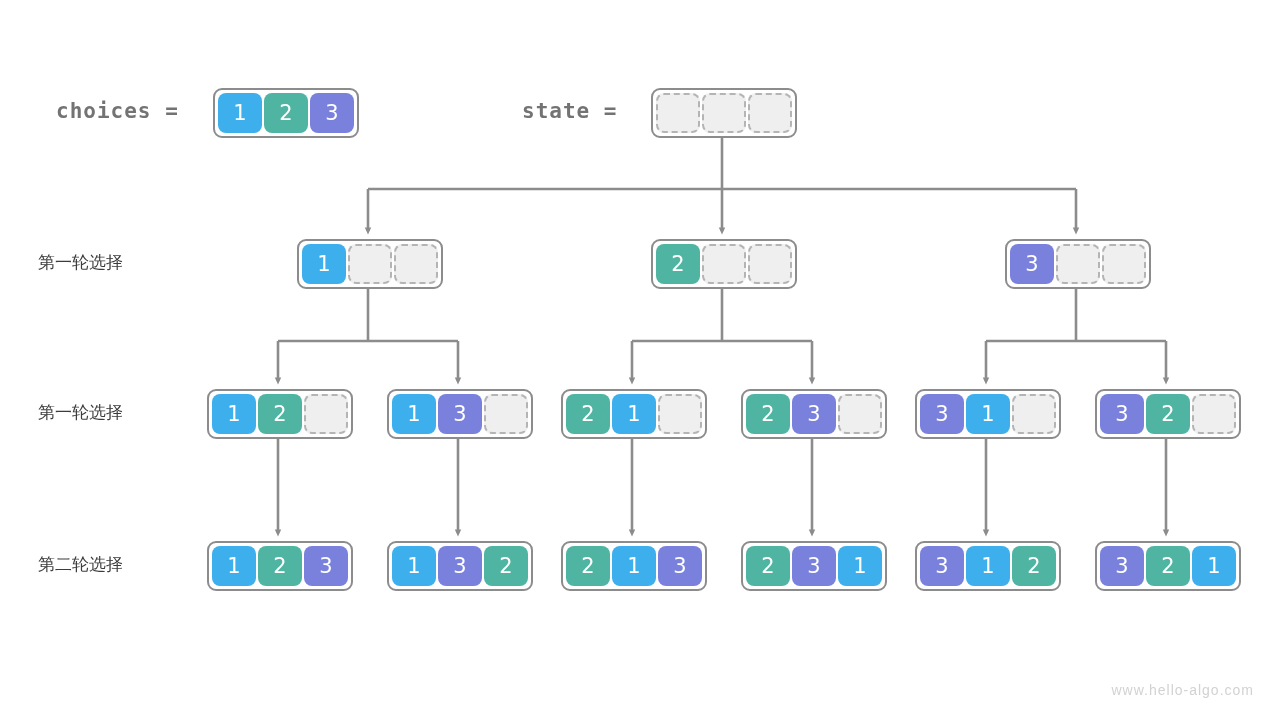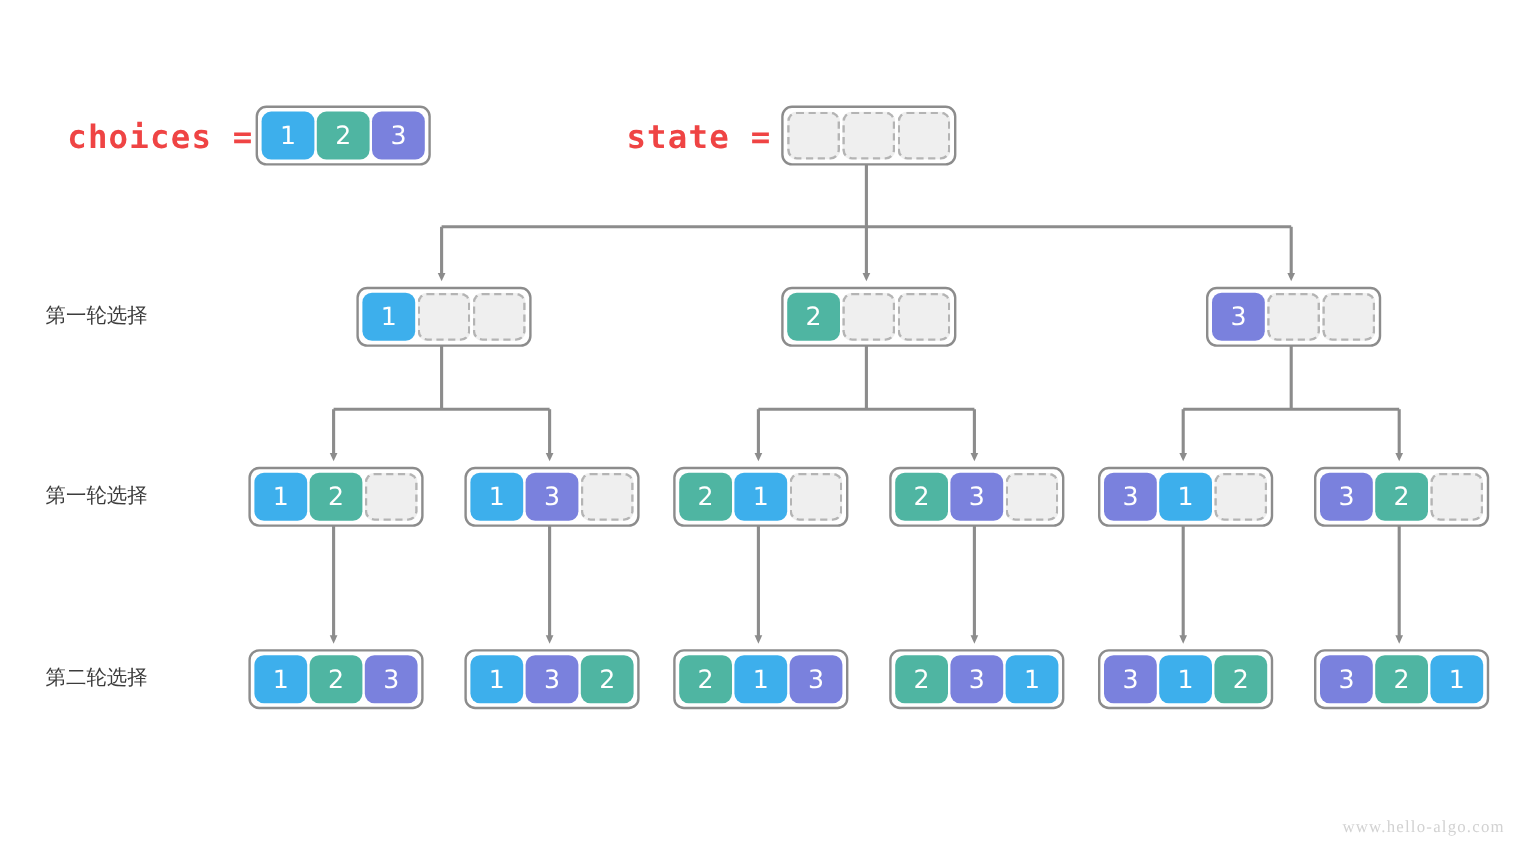--- a/index.html
+++ b/index.html
@@ -10,21 +10,21 @@
   }
   #stage{position:absolute;left:0;top:0;width:1280px;height:720px;}
 
   
   #wires{position:absolute;left:0;top:0;width:1280px;height:720px;}
 
   
   .hdr-label{
     position:absolute;
     font-family:"DejaVu Sans Mono","Liberation Mono",monospace;
-    font-size:27px;font-weight:bold;color:#ef4444;
+    font-size:21px;font-weight:bold;color:#737373;
     white-space:nowrap;letter-spacing:1px;
   }
 
   
   .row-caption{
     position:absolute;
     font-family:Liberation Mono, monospace;
     font-size:17px;color:#3c3c3c;white-space:nowrap;
   }
 
@@ -50,21 +50,21 @@
   }
   .cell.empty{
     background:#efefef;
     border:2px dashed #b4b4b4;
     color:transparent;
   }
 
   
   #watermark{
     position:absolute;right:26px;bottom:22px;
-    font-family:Liberation Serif, serif;
+    font-family:Liberation Sans, sans-serif;
     font-size:14px;color:#d2d2d2;letter-spacing:1px;margin-top:43px;
   }
 </style>
 </head>
 <body>
 
 <div id="stage">
 
   <svg id="wires" viewBox="0 0 1280 720" xmlns="http://www.w3.org/2000/svg">
     <defs>

